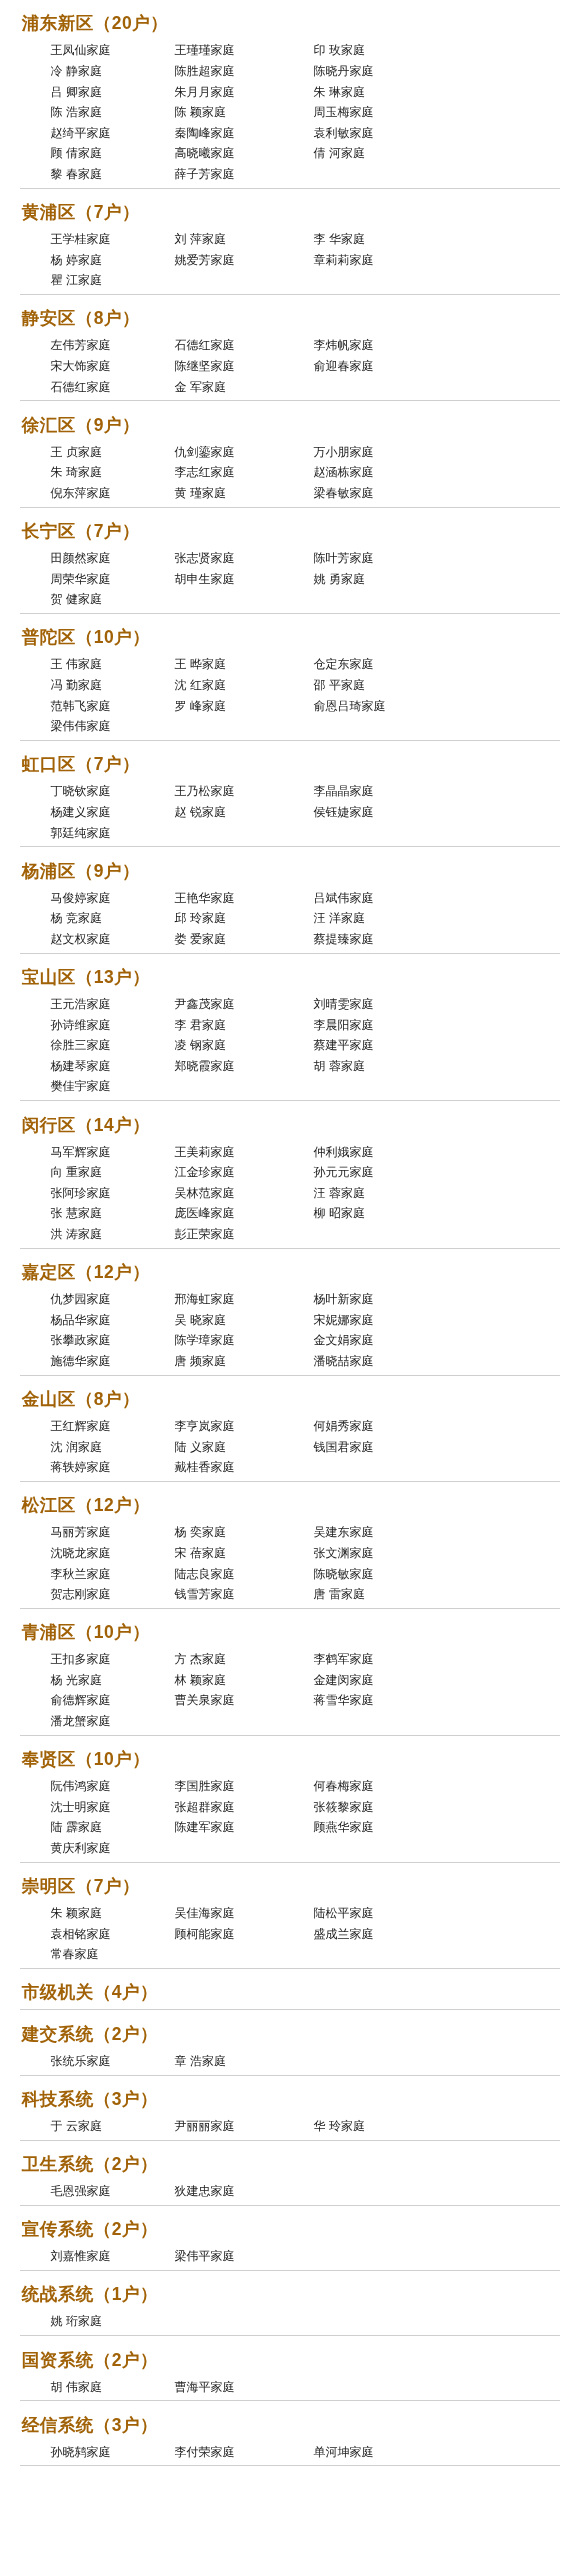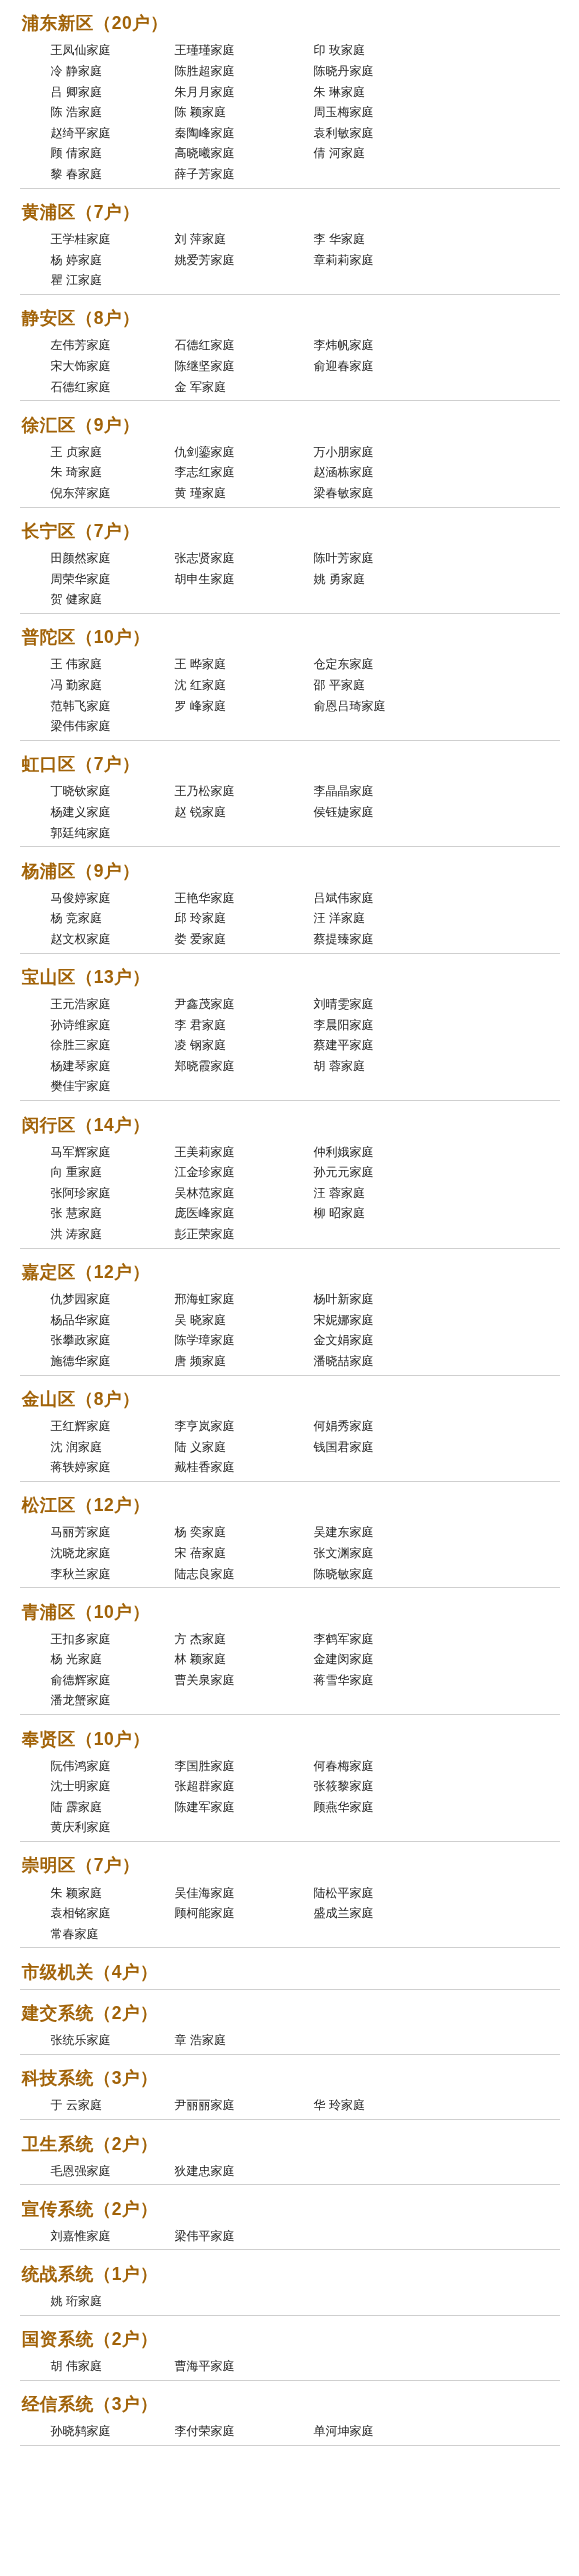--- a/index.html
+++ b/index.html
@@ -377,20 +377,25 @@
           </div>
           <div class="row">
             <div class="cell c0">沈晓龙家庭</div>
             <div class="cell c1">宋 蓓家庭</div>
             <div class="cell c2">张文渊家庭</div>
           </div>
           <div class="row">
             <div class="cell c0">李秋兰家庭</div>
             <div class="cell c1">陆志良家庭</div>
             <div class="cell c2">陈晓敏家庭</div>
+          </div>
+          <div class="row">
+            <div class="cell c0">贺志刚家庭</div>
+            <div class="cell c1">钱雪芳家庭</div>
+            <div class="cell c2">唐 雷家庭</div>
           </div>
         </div>
         <div class="divider"></div>
       </div>
       <div class="section">
         <div class="section-header">青浦区（10户）</div>
         <div class="rows">
           <div class="row">
             <div class="cell c0">王扣多家庭</div>
             <div class="cell c1">方 杰家庭</div>

